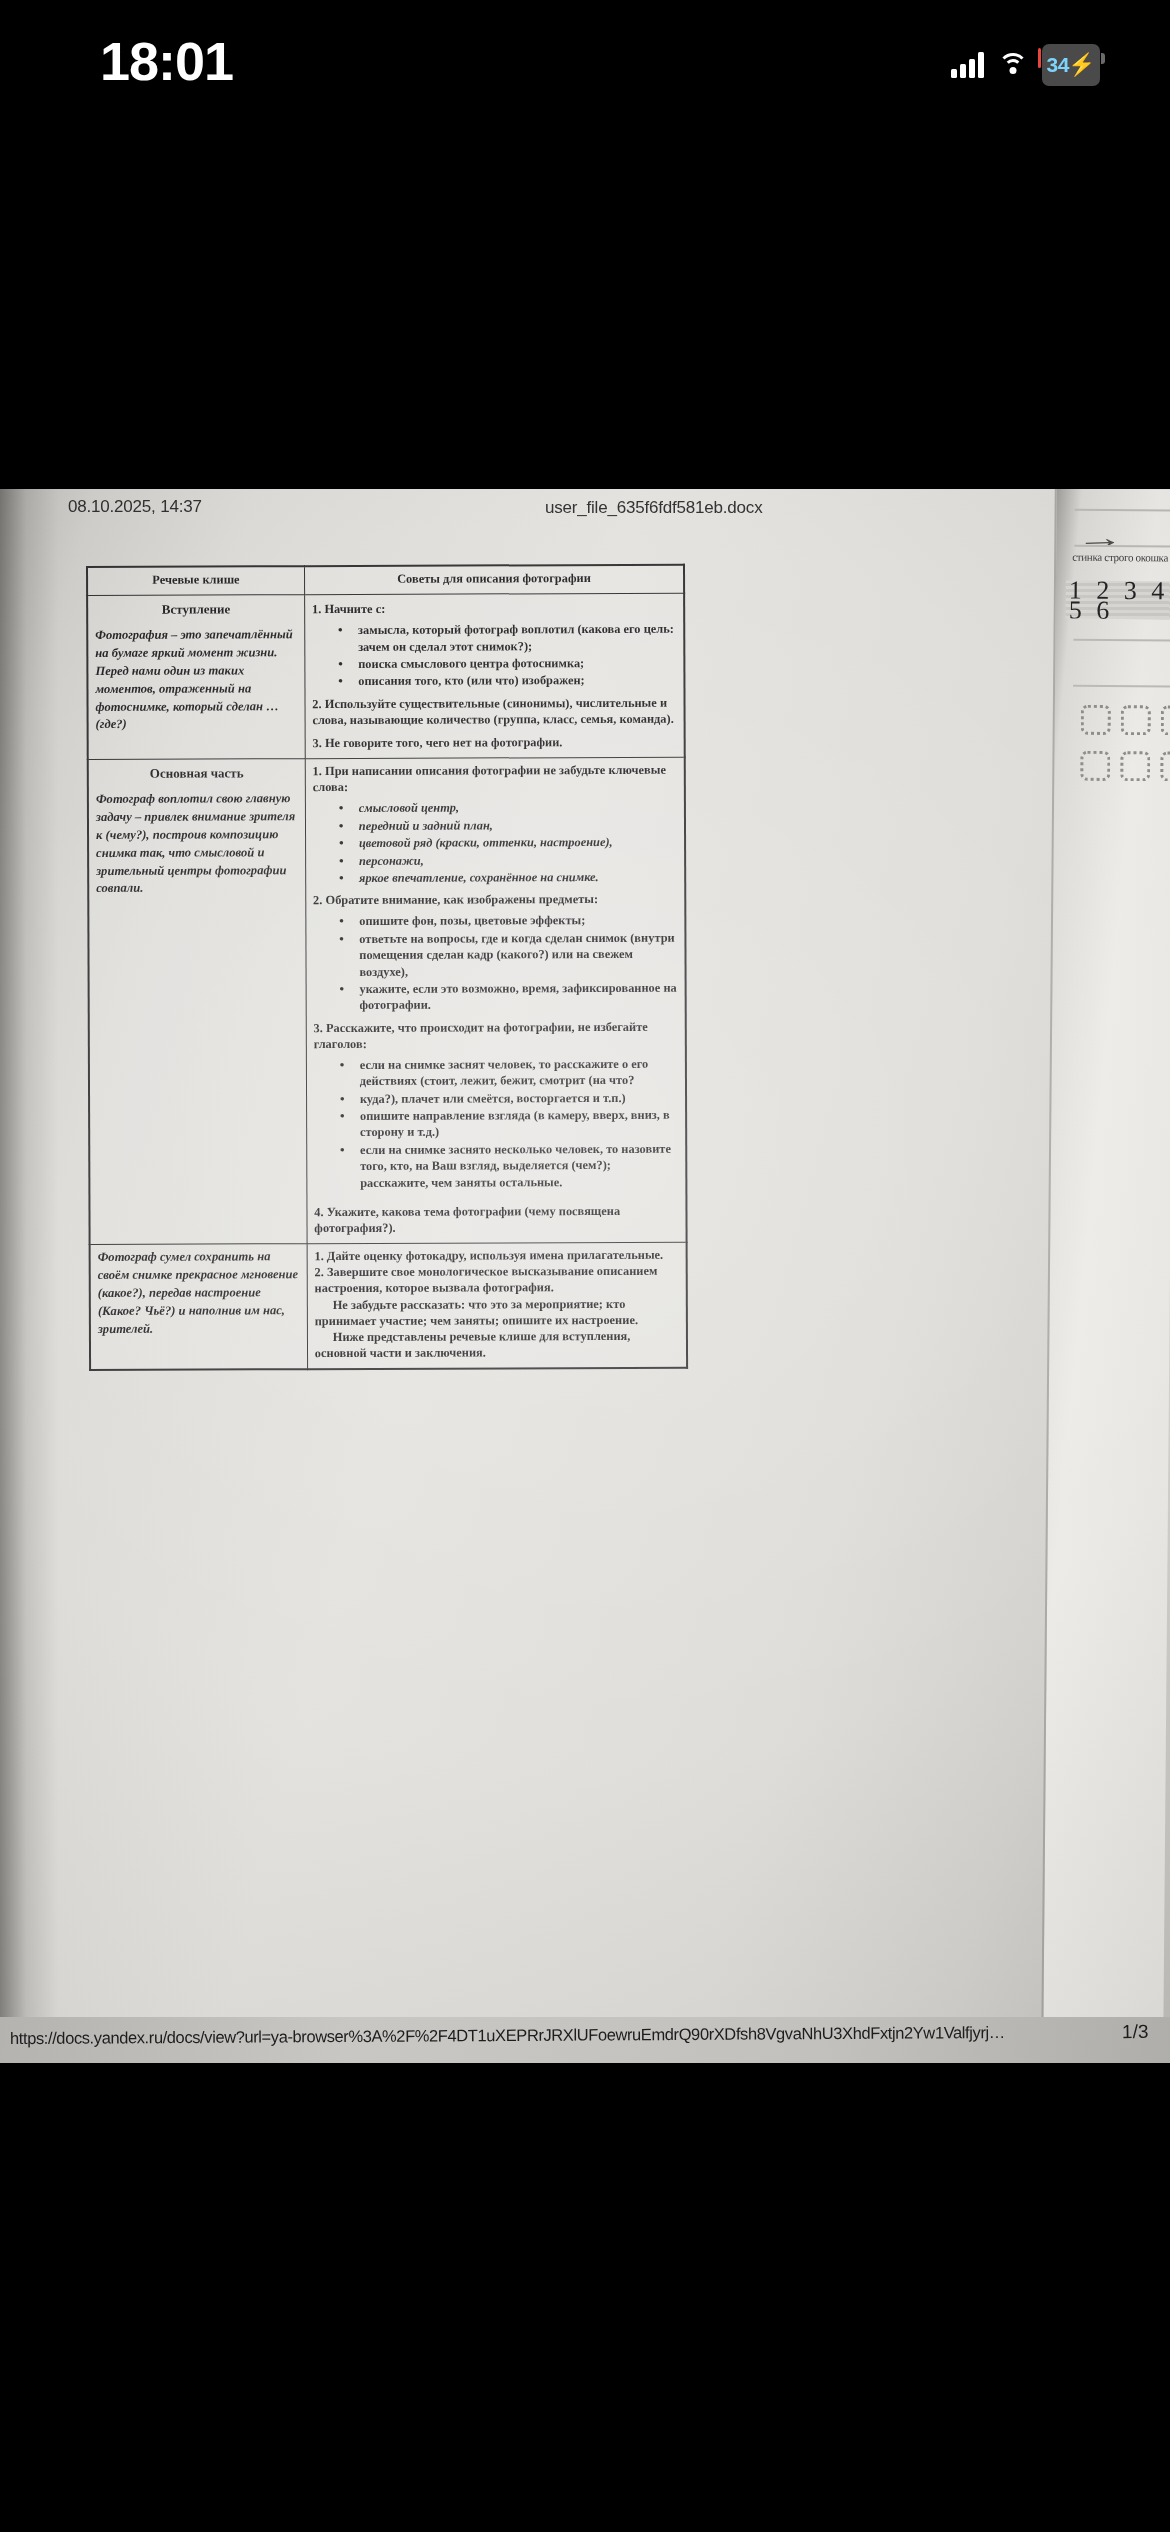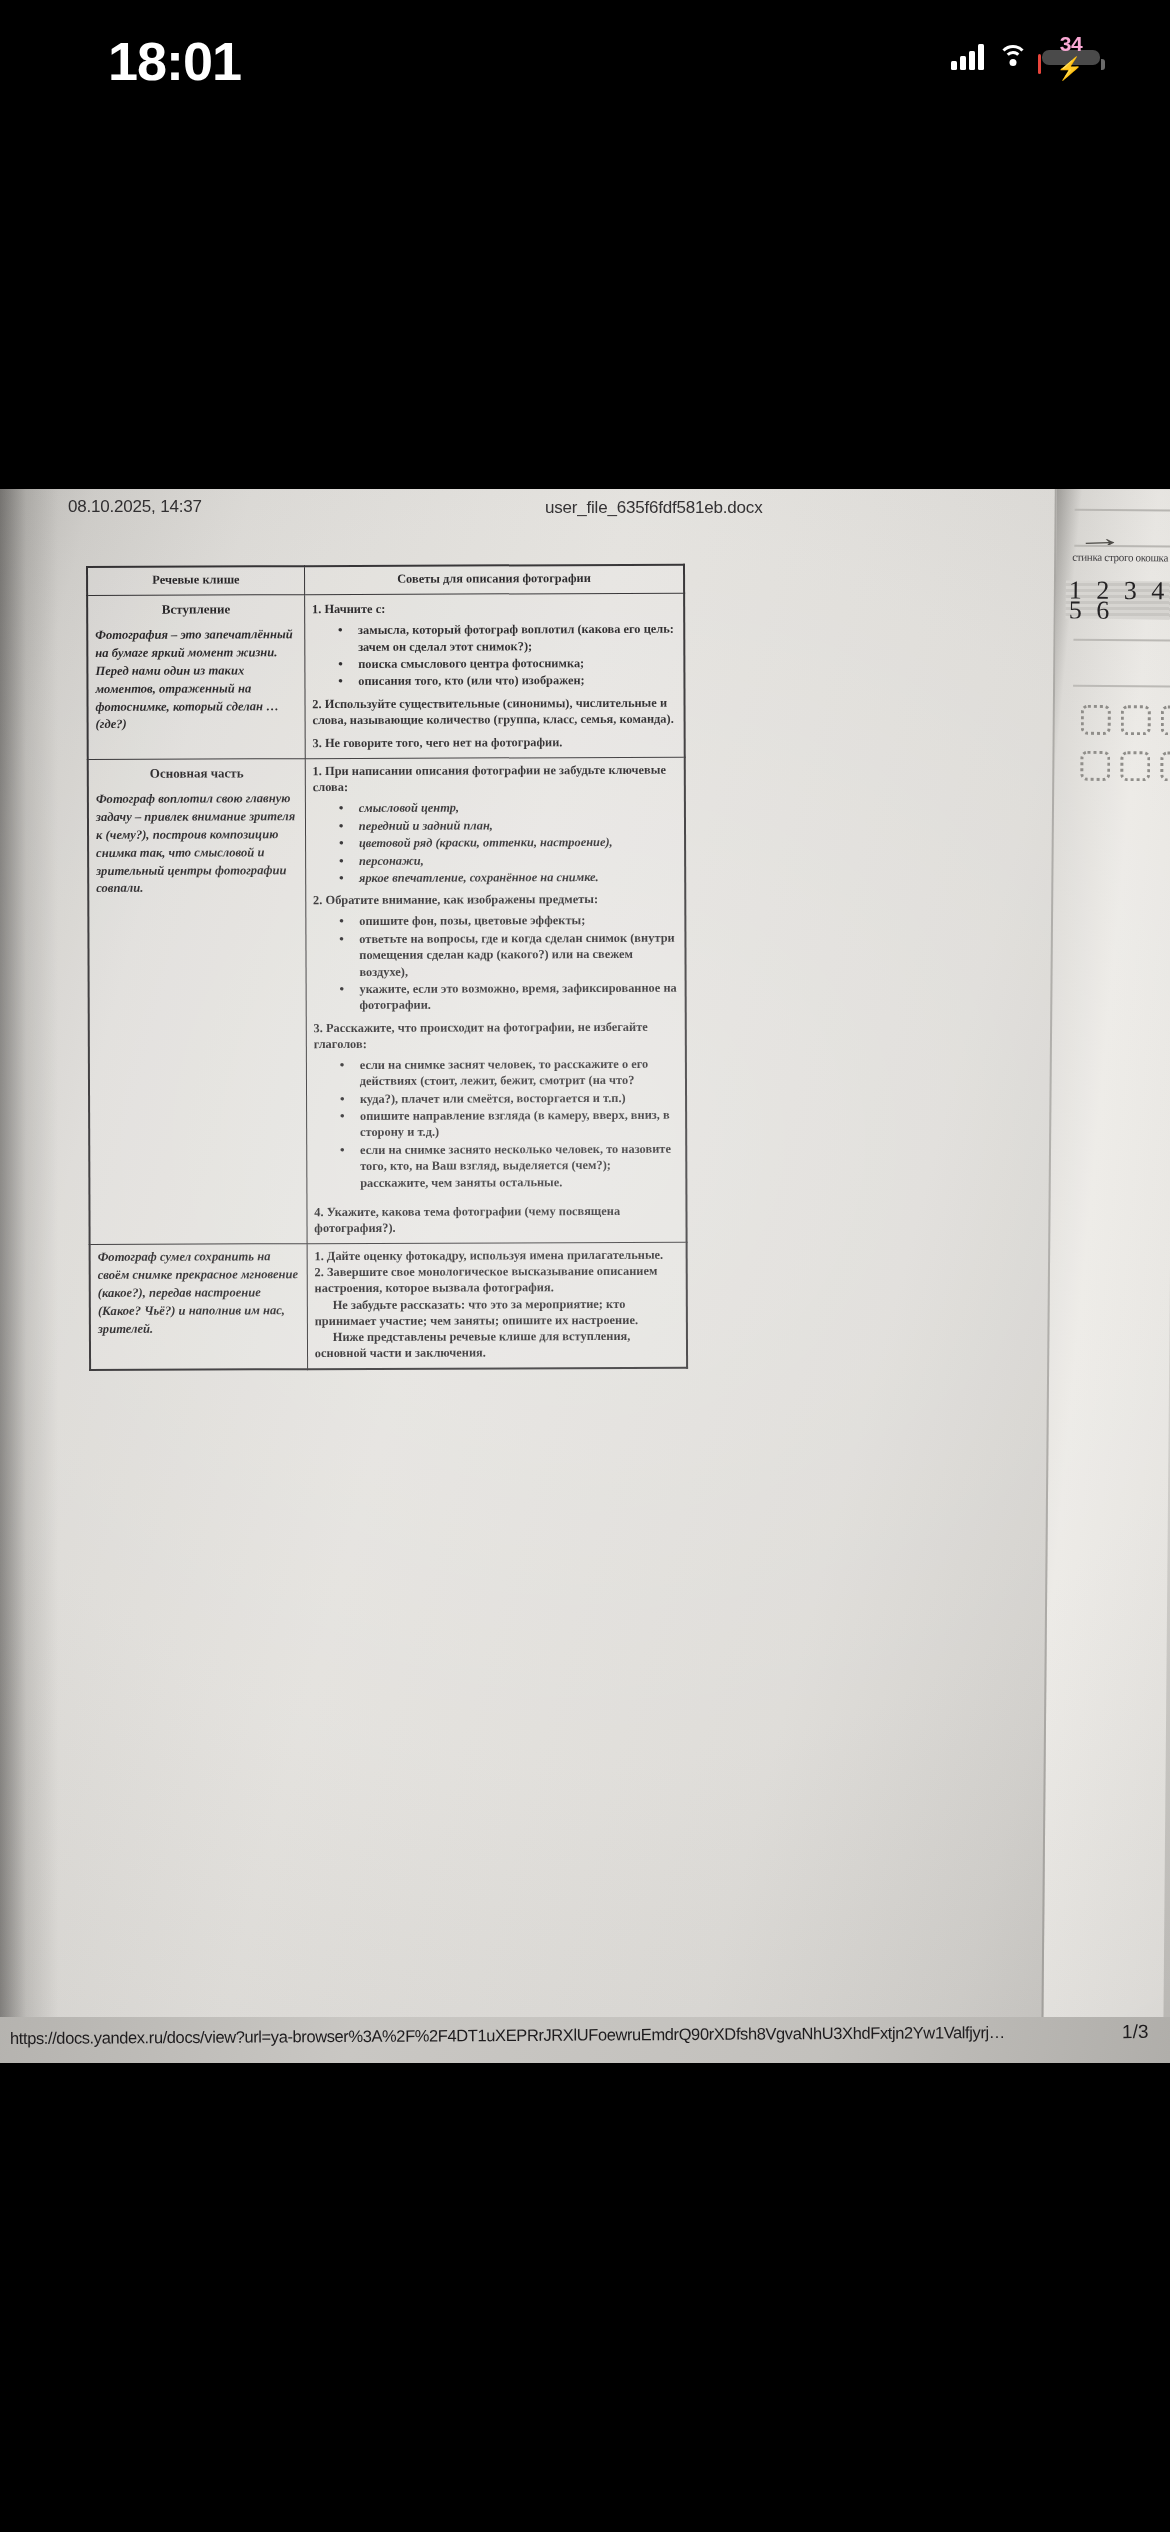--- a/index.html
+++ b/index.html
@@ -9,21 +9,21 @@
     font-family:"Liberation Serif", serif;
     overflow:hidden;
   }
 
   
   .statusbar {
     position:absolute; top:0; left:0; width:1170px; height:140px;
     color:#fff;
   }
   .status-time {
-    position:absolute; left:108px; top:30px;
+    position:absolute; left:100px; top:30px;
     font-family:"Liberation Sans", sans-serif;
     font-size:54px; font-weight:600; letter-spacing:-1px;
   }
   .status-right {
     position:absolute; right:70px; top:44px;
     display:flex; align-items:center; gap:14px;
   }
   .cell-icon { display:flex; align-items:flex-end; gap:3px; height:26px; }
   .cell-icon i { display:block; width:6px; background:#fff; border-radius:1.5px; }
   .cell-icon i:nth-child(1){height:9px;}
@@ -32,25 +32,24 @@
   .cell-icon i:nth-child(4){height:26px;}
   .wifi-icon { position:relative; width:30px; height:24px; }
   .wifi-icon span { position:absolute; left:50%; transform:translateX(-50%);
     border:3px solid #fff; border-bottom-color:transparent;
     border-left-color:transparent; border-right-color:transparent; border-radius:50%; }
   .wifi-icon span:nth-child(1){ width:30px; height:30px; top:0; }
   .wifi-icon span:nth-child(2){ width:18px; height:18px; top:6px; }
   .wifi-icon span:nth-child(3){ width:7px; height:7px; top:14px;
     background:#fff; border:0; border-radius:50%; }
   .battery {
-    position:relative; width:58px; height:15px;
+    position:relative; width:58px; height:42px;
     background:#4a4a4a; border-radius:7px;
     display:flex; align-items:center; justify-content:center;
-    color:#f9a8d4;
-    flex-direction:column;
+    color:#7dd3fc;
   }
   .battery::before {
     content:""; position:absolute; left:-4px; top:4px;
     width:3px; height:20px; background:#e8453c; border-radius:2px;
   }
   .battery::after {
     content:""; position:absolute; right:-5px; top:9px;
     width:4px; height:11px; background:#6a6a6a; border-radius:0 3px 3px 0;
   }
   .battery-text {

